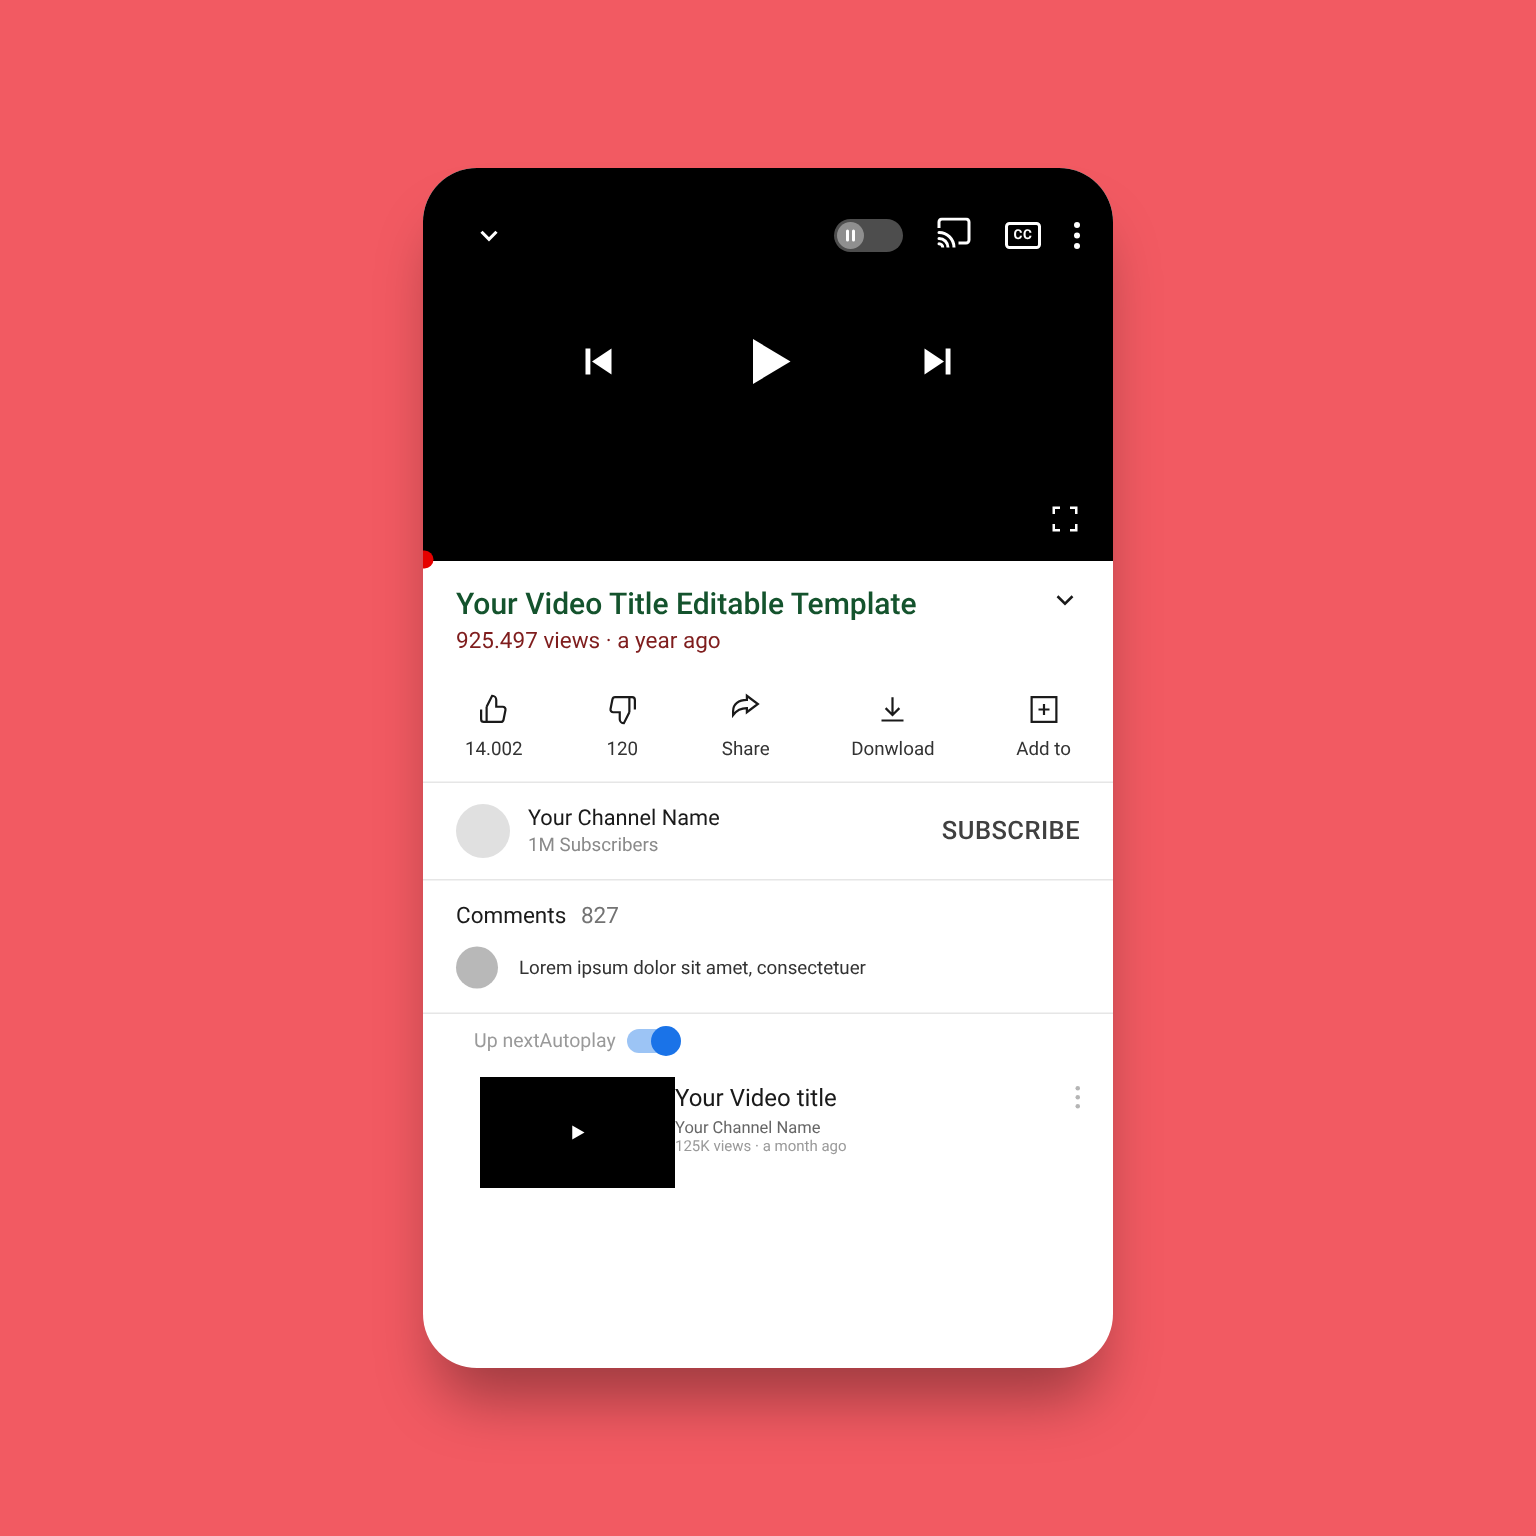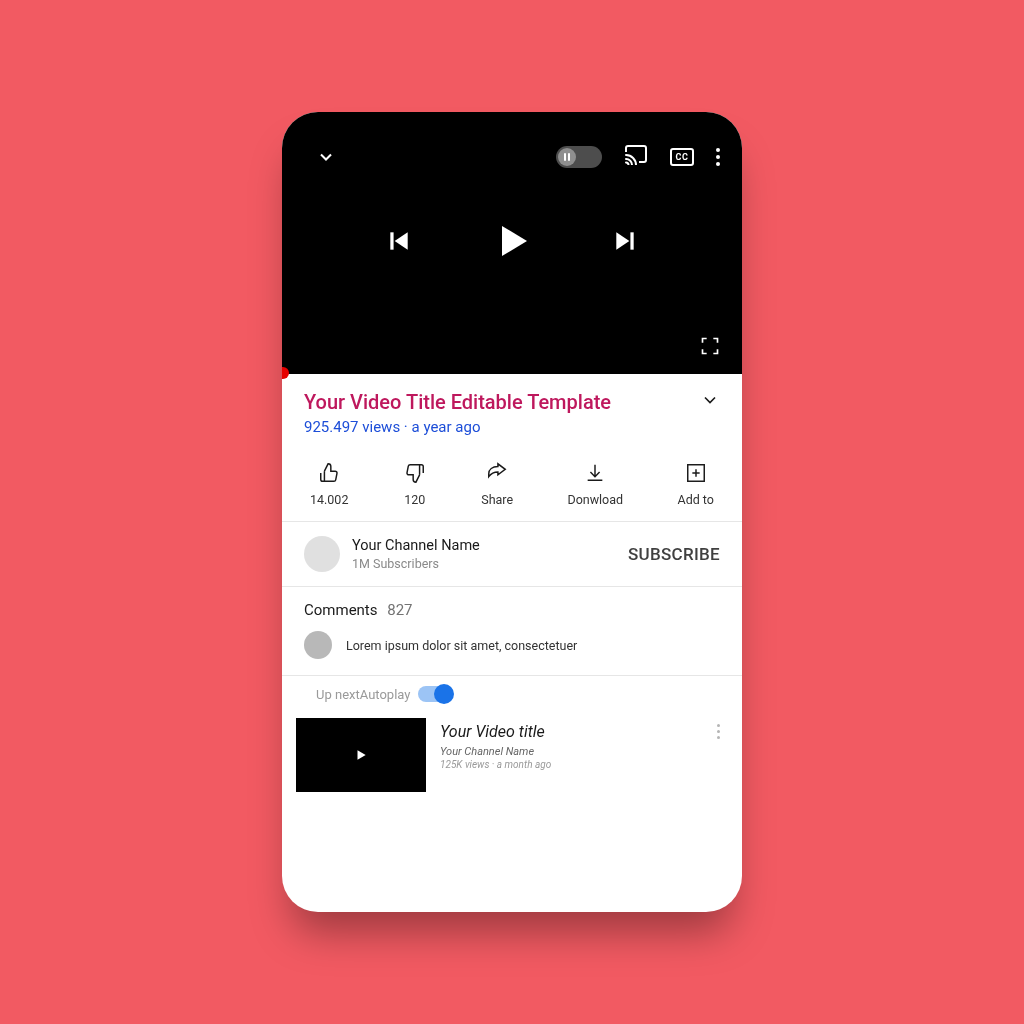--- a/index.html
+++ b/index.html
@@ -82,22 +82,22 @@
     position:absolute; left:-5px; bottom:-5px;
     width:12px;height:12px;border-radius:50%;background:#e60000;
   }
 
   .meta {
     padding: 16px 22px 14px 22px;
   }
   .title-row {
     display:flex; align-items:flex-start; justify-content:space-between;
   }
-  .video-title { font-size:20px; font-weight:500; color:#be185d; }
-  .subline { color:#1d4ed8; font-size:15px; margin-top:4px; }
+  .video-title { font-size:20px; font-weight:500; color:#14532d; }
+  .subline { color:#7f1d1d; font-size:15px; margin-top:4px; }
 
   .actions {
     display:flex; justify-content:space-between;
     padding: 12px 28px 14px 28px;
     border-bottom:1px solid #e6e6e6;
     font-size:12.5px; color:#333;
   }
   .action { display:flex; flex-direction:column; align-items:center; gap:8px; }
   .action svg { stroke:#1a1a1a; }
 
@@ -119,21 +119,21 @@
   .comment-text{ font-size:12.5px; color:#333;}
 
   .upnext-bar{
     display:flex; align-items:center;
     padding:10px 34px; font-size:13px; color:#9a9a9a;
   }
   .autoplay{ display:flex; align-items:center; gap:8px;}
   .toggle{ width:34px;height:16px;border-radius:8px;background:#9cc4f5;position:relative;}
   .toggle::after{content:"";position:absolute;right:-2px;top:-2px;width:20px;height:20px;border-radius:50%;background:#1a73e8;}
 
-  .next-video{ display:flex; gap:14px; padding:6px 22px 18px 14px; align-items:flex-start;font-style:italic;}
+  .next-video{ display:flex; gap:0; padding:6px 22px 18px 38px; align-items:flex-start;}
   .thumb{ width:130px;height:74px;background:#000;display:flex;align-items:center;justify-content:center;}
   .next-info{ flex:1; padding-top:4px;}
   .next-title{ font-size:16px; color:#1a1a1a;}
   .next-sub{ font-size:11px; color:#666; margin-top:4px;}
   .next-meta{ font-size:10px; color:#9a9a9a; margin-top:1px;}
   .dots-v{ display:flex;flex-direction:column;gap:3px; padding-top:6px;}
   .dots-v span{width:3px;height:3px;border-radius:50%;background:#b5b5b5;}
 </style>
 </head>
 <body>

